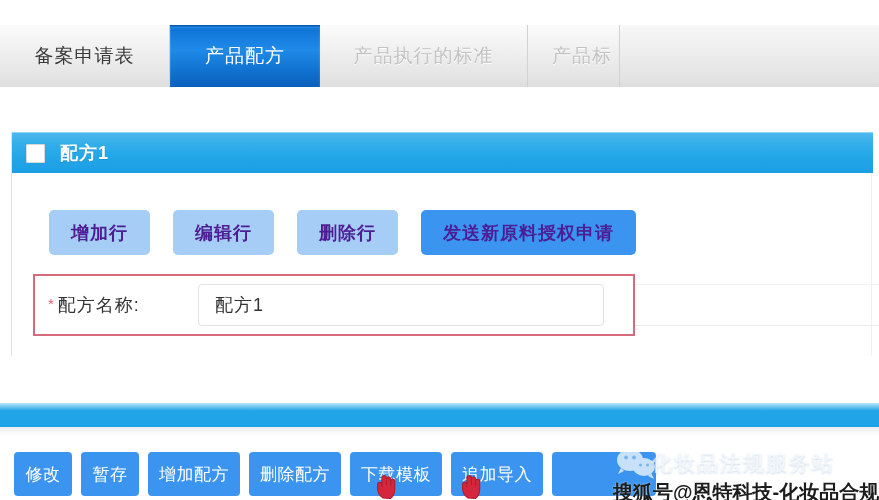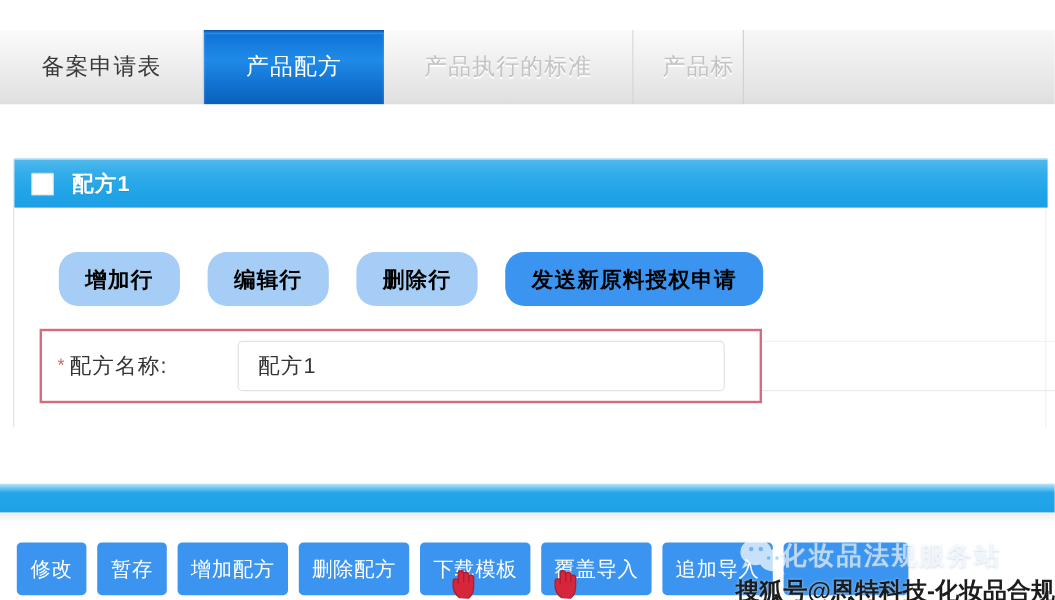--- a/index.html
+++ b/index.html
@@ -126,26 +126,26 @@
     top: 78px;
     display: flex;
     align-items: center;
     gap: 23px;
   }
 
   .rowbtn {
     height: 45px;
     padding: 0 22px;
     border: none;
-    border-radius: 16px;
+    border-radius: 5px;
     font-family: inherit;
     font-size: 18px;
     font-weight: bold;
     letter-spacing: 1px;
-    color: #000000;
+    color: #4c1d95;
     cursor: pointer;
     white-space: nowrap;
     display: flex;
     align-items: center;
     justify-content: center;
   }
   .rowbtn.muted { background: #a6cdf5; }
   .rowbtn.primary { background: #3b95f0; }
 
   
@@ -363,21 +363,20 @@
 
   <div class="bluebar"></div>
   <div class="bluebar-shadow"></div>
 
   <div class="toolbar">
     <button class="toolbtn">修改</button>
     <button class="toolbtn">暂存</button>
     <button class="toolbtn">增加配方</button>
     <button class="toolbtn">删除配方</button>
     <button class="toolbtn">下载模板</button>
-    <button class="toolbtn">覆盖导入</button>
     <button class="toolbtn">追加导入</button>
     <button class="toolbtn" style="min-width:104px;"></button>
   </div>
 
   <div class="hand h1">
     <svg viewBox="0 0 20 26" width="20" height="26">
       <path d="M7,24 C3.2,21.5 1.6,18 1.6,14.2 L1.6,10.6 C1.6,9.3 2.6,8.4 3.8,8.4 C5,8.4 5.9,9.3 5.9,10.6 L5.9,12.4 L5.9,4.0 C5.9,2.6 6.9,1.6 8.2,1.6 C9.4,1.6 10.4,2.6 10.4,4.0 L10.4,10.6 L10.4,5.2 C10.4,3.9 11.3,3.0 12.5,3.0 C13.7,3.0 14.7,3.9 14.7,5.2 L14.7,11.0 L14.7,7.4 C14.7,6.2 15.6,5.3 16.7,5.3 C17.9,5.3 18.7,6.2 18.7,7.4 L18.7,15.0 C18.7,19.4 17.2,22.3 14.6,24.4 Z" fill="#d5263b" stroke="#b01c2e" stroke-width="1.1" stroke-linejoin="round"></path>
     </svg>
   </div>
   <div class="hand h2">

